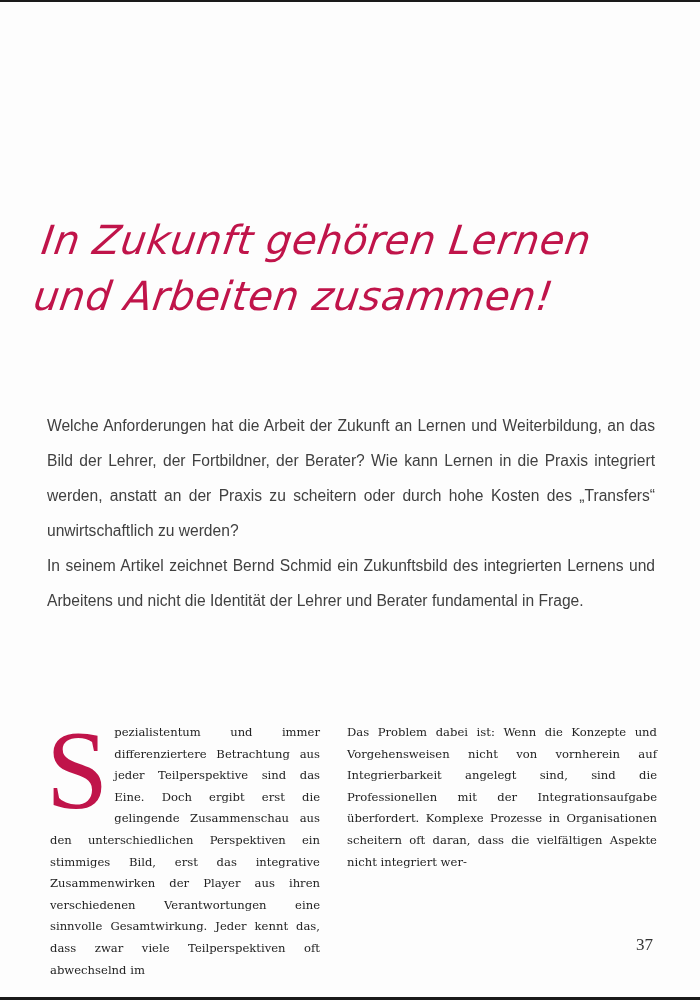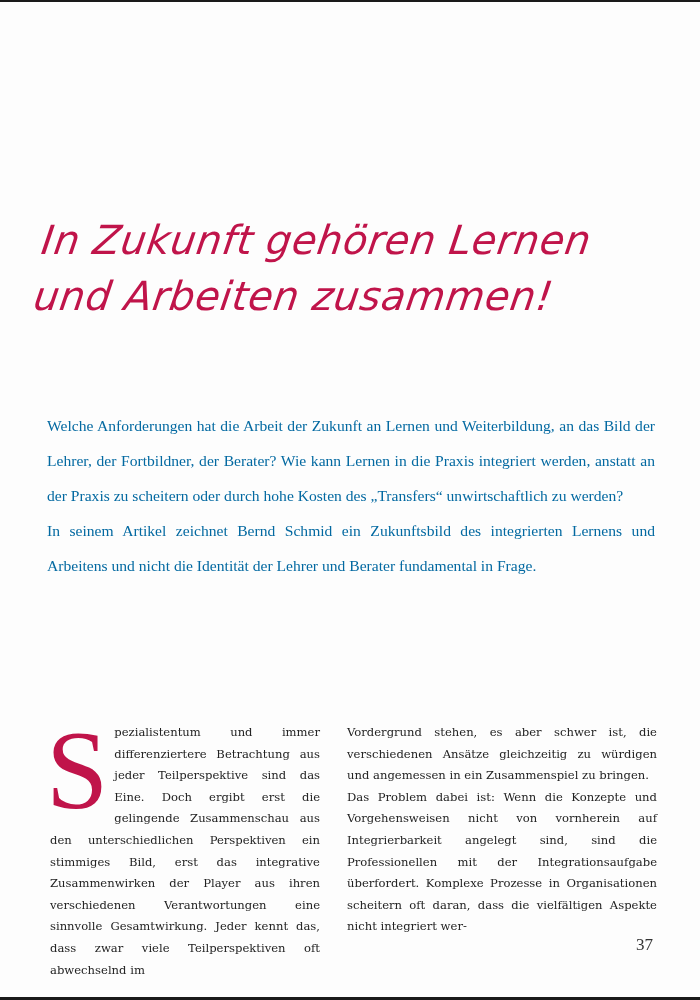--- a/index.html
+++ b/index.html
@@ -38,24 +38,24 @@
       letter-spacing: 0.5px;
       transform: skewX(-8deg);
       transform-origin: left top;
     }
     .title span { display: block; }
     .intro {
       position: absolute;
       left: 47px;
       top: 408px;
       width: 608px;
-      font-family: Liberation Serif, serif;
+      font-family: Liberation Sans, sans-serif;
       font-size: 15.6px;
       line-height: 35px;
-      color: #0369a1;
+      color: #404040;
       text-align: justify;
     }
     .intro p { margin: 0; text-align-last: left; }
     .col {
       position: absolute;
       top: 722px;
       font-family: "DejaVu Serif", serif;
       font-size: 11.6px;
       line-height: 21.6px;
       color: #222;
@@ -96,19 +96,18 @@
 <div class="intro">
   <p>Welche Anforderungen hat die Arbeit der Zukunft an Lernen und Weiterbildung, an das Bild der Lehrer, der Fortbildner, der Berater? Wie kann Lernen in die Praxis integriert werden, anstatt an der Praxis zu scheitern oder durch hohe Kosten des „Transfers“ unwirtschaftlich zu werden?</p>
   <p>In seinem Artikel zeichnet Bernd Schmid ein Zukunftsbild des integrierten Lernens und Arbeitens und nicht die Identität der Lehrer und Berater fundamental in Frage.</p>
 </div>
 
 <div class="col col-left">
   <p><span class="dropcap">S</span><span>pezialistentum und immer differenziertere Betrachtung aus jeder Teilperspektive sind das Eine. Doch ergibt erst die gelingende Zusammenschau aus den unterschiedlichen Perspektiven ein stimmiges Bild, erst das integrative Zusammenwirken der Player aus ihren verschiedenen Verantwortungen eine sinnvolle Gesamtwirkung. Jeder kennt das, dass zwar viele Teilperspektiven oft abwechselnd im</span></p>
 </div>
 
 <div class="col col-right">
-  <p>Vordergrund stehen, es aber schwer ist, die verschiedenen Ansätze gleichzeitig zu würdigen und angemessen in ein Zusammenspiel zu bringen.</p>
   <p>Das Problem dabei ist: Wenn die Konzepte und Vorgehensweisen nicht von vornherein auf Integrierbarkeit angelegt sind, sind die Professionellen mit der Integrationsaufgabe überfordert. Komplexe Prozesse in Organisationen scheitern oft daran, dass die vielfältigen Aspekte nicht integriert wer-</p>
 </div>
 
 <div class="page-number">37</div>
 
 <div class="edge-bottom"></div>
 
 </body></html>

